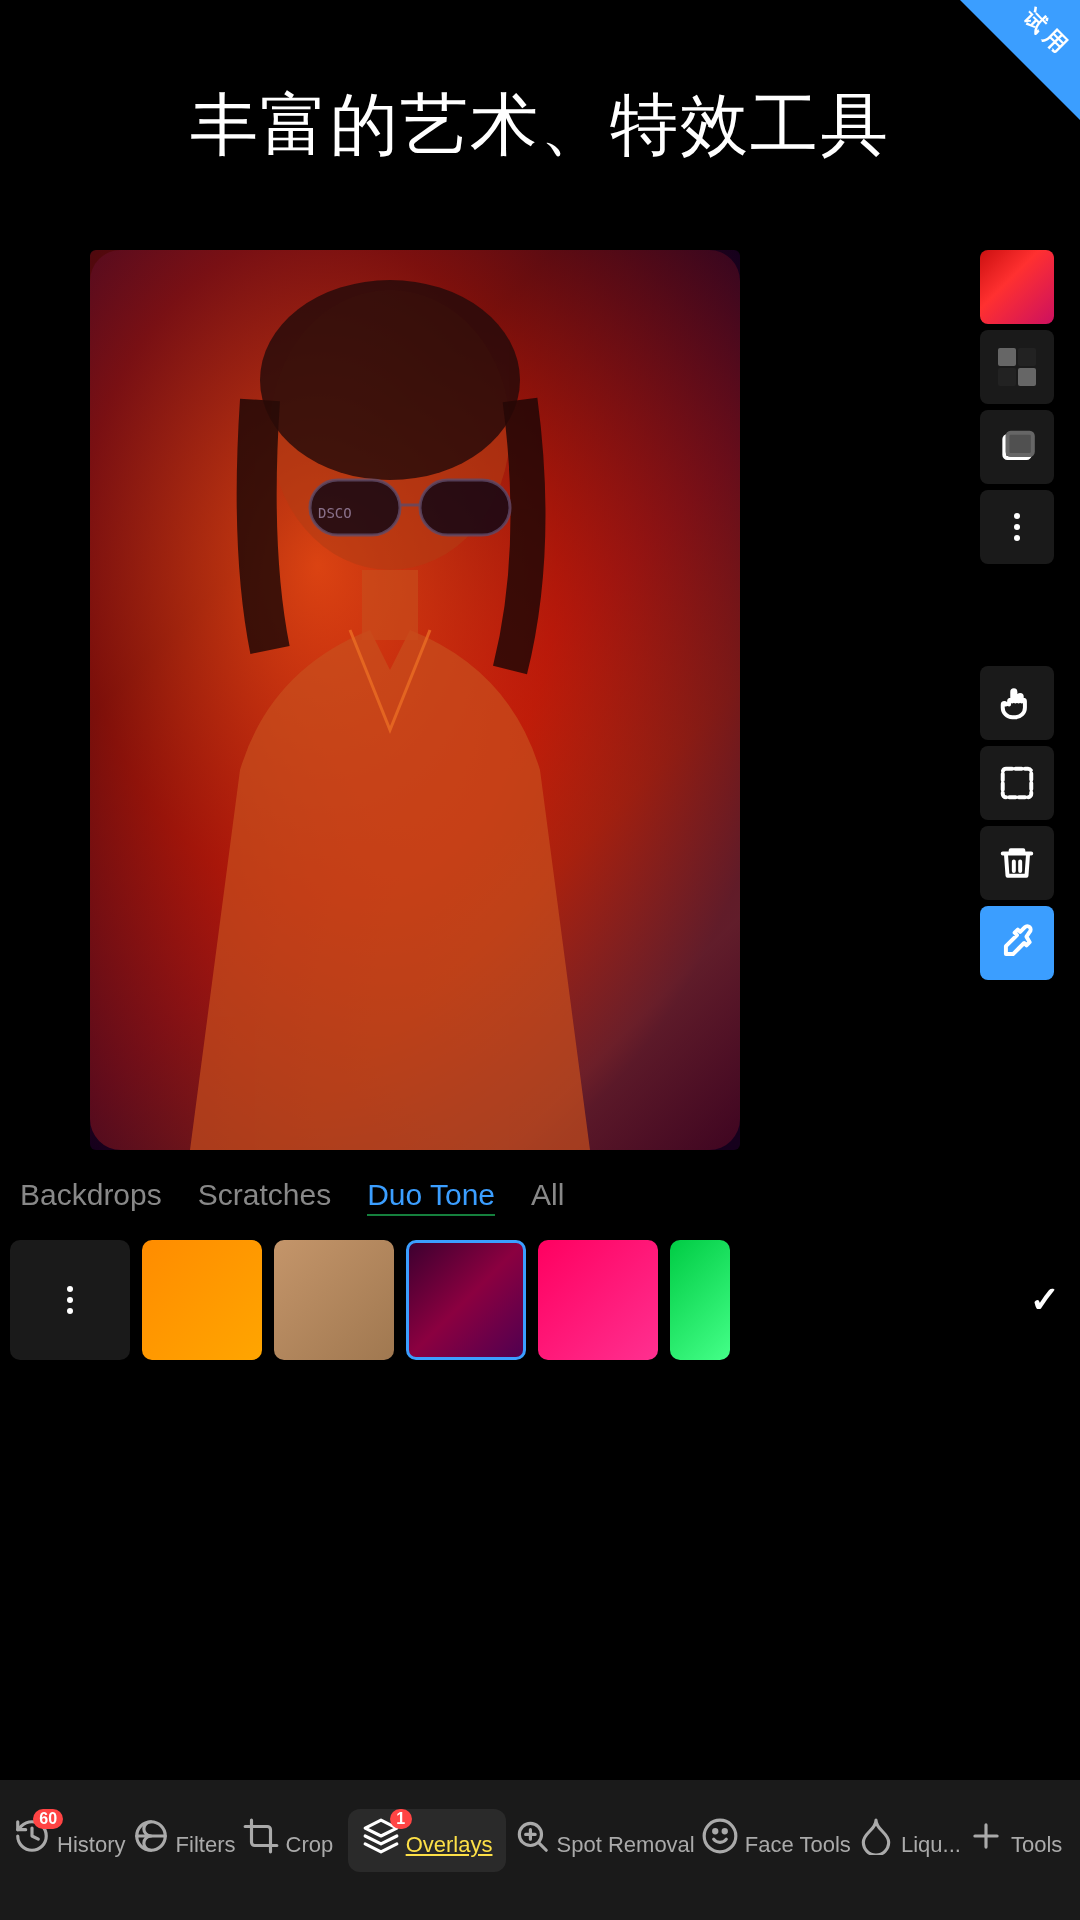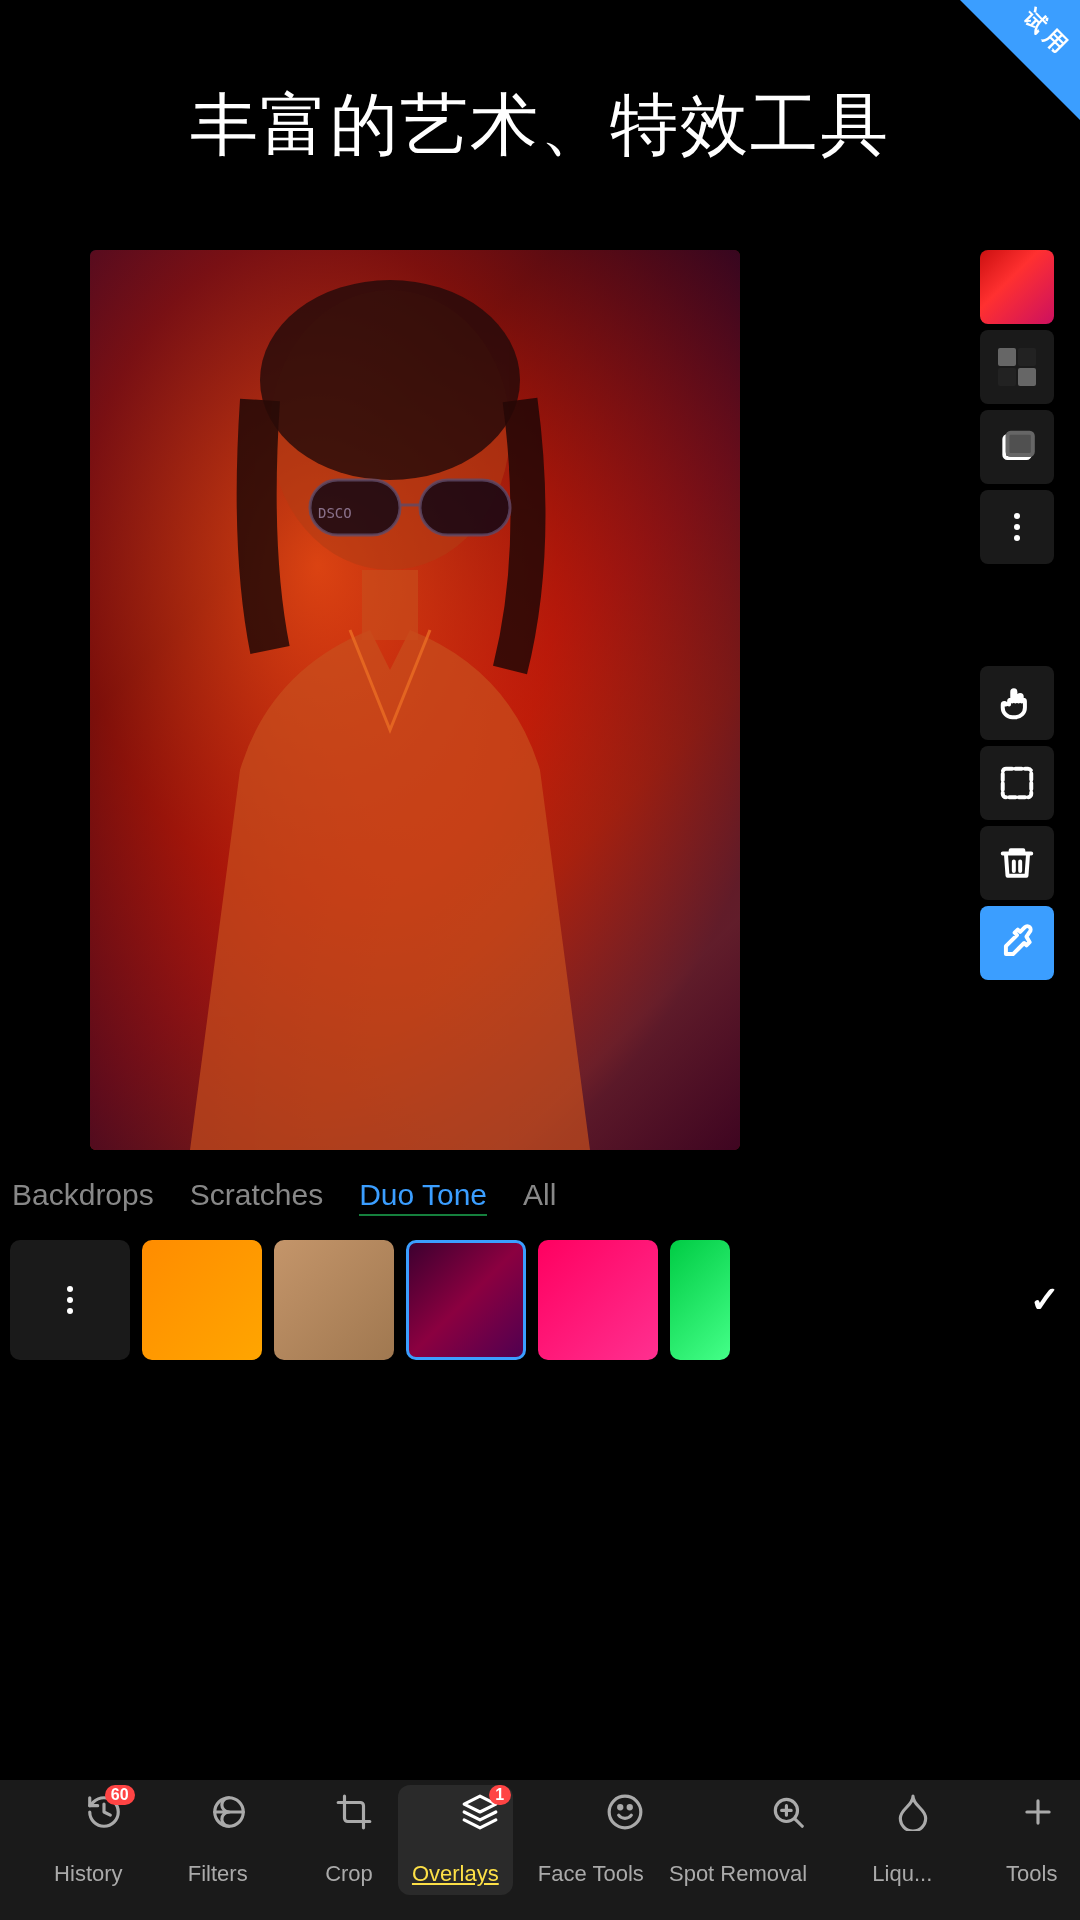--- a/index.html
+++ b/index.html
@@ -54,20 +54,21 @@
       width: 650px;
       height: 900px;
       border-radius: 6px;
       overflow: hidden;
     }
     .image-bg {
       width: 100%;
       height: 100%;
       background: linear-gradient(135deg, #1a0a2e 0%, #2d0a0a 30%, #c0200a 55%, #ff4500 70%, #ff6030 85%, #8b1010 100%);
       position: relative;
+      border-radius: 31px;
     }
     
     .person-overlay {
       position: absolute;
       inset: 0;
       background: radial-gradient(ellipse at 35% 35%, rgba(255,80,20,0.8) 0%, rgba(180,20,10,0.6) 40%, rgba(30,0,40,0.7) 80%);
     }
 
     
     .right-toolbar {
@@ -133,21 +134,21 @@
 
     
     .categories-bar {
       position: absolute;
       top: 1160px;
       left: 0; right: 0;
       height: 70px;
       background: #000;
       display: flex;
       align-items: center;
-      padding: 0 12px;
+      padding: 0 20px;
       gap: 36px;
       overflow: hidden;
     }
     .cat-item {
       color: #888;
       font-size: 30px;
       white-space: nowrap;
       cursor: pointer;
       padding: 4px 0;
     }
@@ -218,22 +219,22 @@
       height: 140px;
       background: #1a1a1a;
       display: flex;
       align-items: center;
       justify-content: space-around;
       padding: 0 10px;
       padding-bottom: 20px;
     }
     .nav-item {
       display: flex;
-      flex-direction: column;
-      align-items: flex-end;
+      flex-direction: row;
+      align-items: flex-start;
       gap: 6px;
       cursor: pointer;
       min-width: 100px;
     }
     .nav-item.active {
       background: #2a2a2a;
       border-radius: 12px;
       padding: 8px 14px;
     }
     .nav-icon {
@@ -444,43 +445,43 @@
         <path d="M2 12l10 5 10-5"></path>
       </svg>
       <span class="badge">1</span>
     </span>
     <span class="nav-label">Overlays</span>
   </div>
 
   <div class="nav-item">
     <span class="nav-icon">
       <svg width="38" height="38" viewBox="0 0 24 24" fill="none" stroke="#aaa" stroke-width="2" stroke-linecap="round" stroke-linejoin="round">
+        <circle cx="11" cy="11" r="7"></circle>
+        <path d="m21 21-4.35-4.35"></path>
+        <path d="M8 11h6M11 8v6"></path>
+      </svg>
+    </span>
+    <span class="nav-label">Spot Removal</span>
+  </div>
+
+  <div class="nav-item">
+    <span class="nav-icon">
+      <svg width="38" height="38" viewBox="0 0 24 24" fill="none" stroke="#aaa" stroke-width="2" stroke-linecap="round" stroke-linejoin="round">
         <circle cx="12" cy="12" r="10"></circle>
         <path d="M8 14s1.5 2 4 2 4-2 4-2"></path>
         <circle cx="9" cy="9" r="1" fill="#aaa"></circle>
         <circle cx="15" cy="9" r="1" fill="#aaa"></circle>
       </svg>
     </span>
     <span class="nav-label">Face Tools</span>
   </div>
 
   <div class="nav-item">
     <span class="nav-icon">
       <svg width="38" height="38" viewBox="0 0 24 24" fill="none" stroke="#aaa" stroke-width="2" stroke-linecap="round" stroke-linejoin="round">
-        <circle cx="11" cy="11" r="7"></circle>
-        <path d="m21 21-4.35-4.35"></path>
-        <path d="M8 11h6M11 8v6"></path>
-      </svg>
-    </span>
-    <span class="nav-label">Spot Removal</span>
-  </div>
-
-  <div class="nav-item">
-    <span class="nav-icon">
-      <svg width="38" height="38" viewBox="0 0 24 24" fill="none" stroke="#aaa" stroke-width="2" stroke-linecap="round" stroke-linejoin="round">
         <path d="M12 2c0 6-8 8-8 14a8 8 0 0 0 16 0c0-6-8-8-8-14z"></path>
       </svg>
     </span>
     <span class="nav-label">Liqu...</span>
   </div>
 
   <div class="nav-item">
     <span class="nav-icon">
       <svg width="38" height="38" viewBox="0 0 24 24" fill="none" stroke="#aaa" stroke-width="2" stroke-linecap="round" stroke-linejoin="round">
         <line x1="12" y1="5" x2="12" y2="19"></line>

